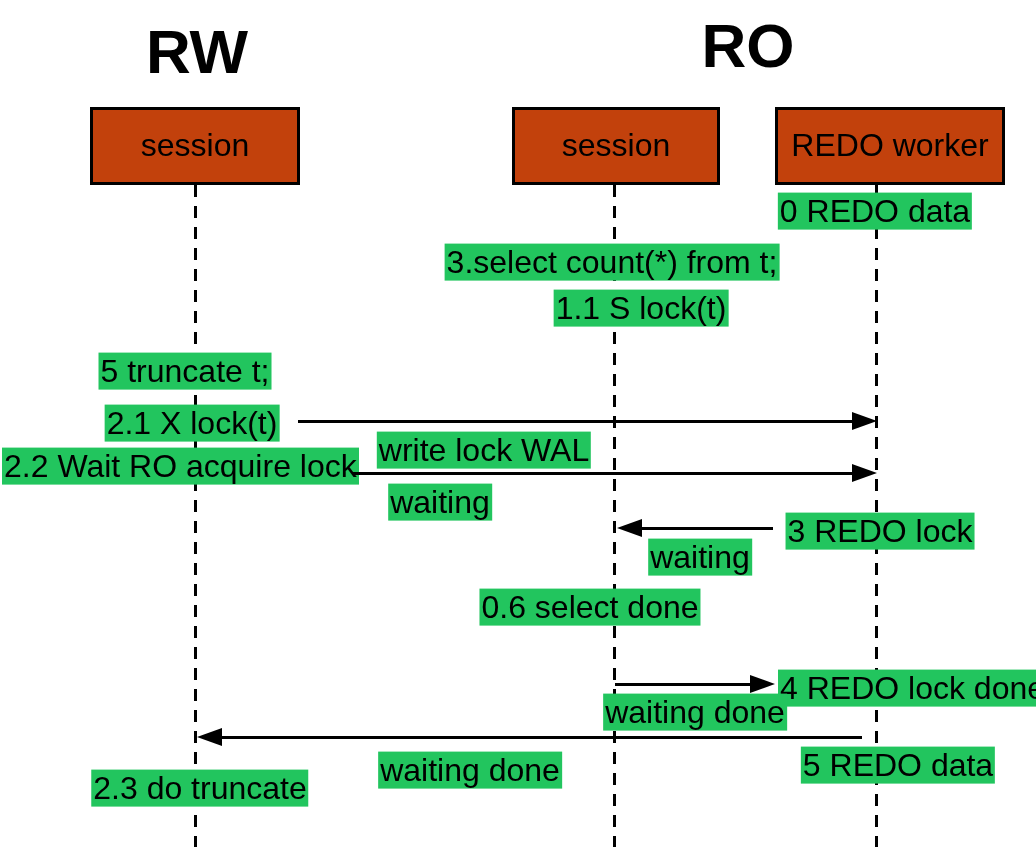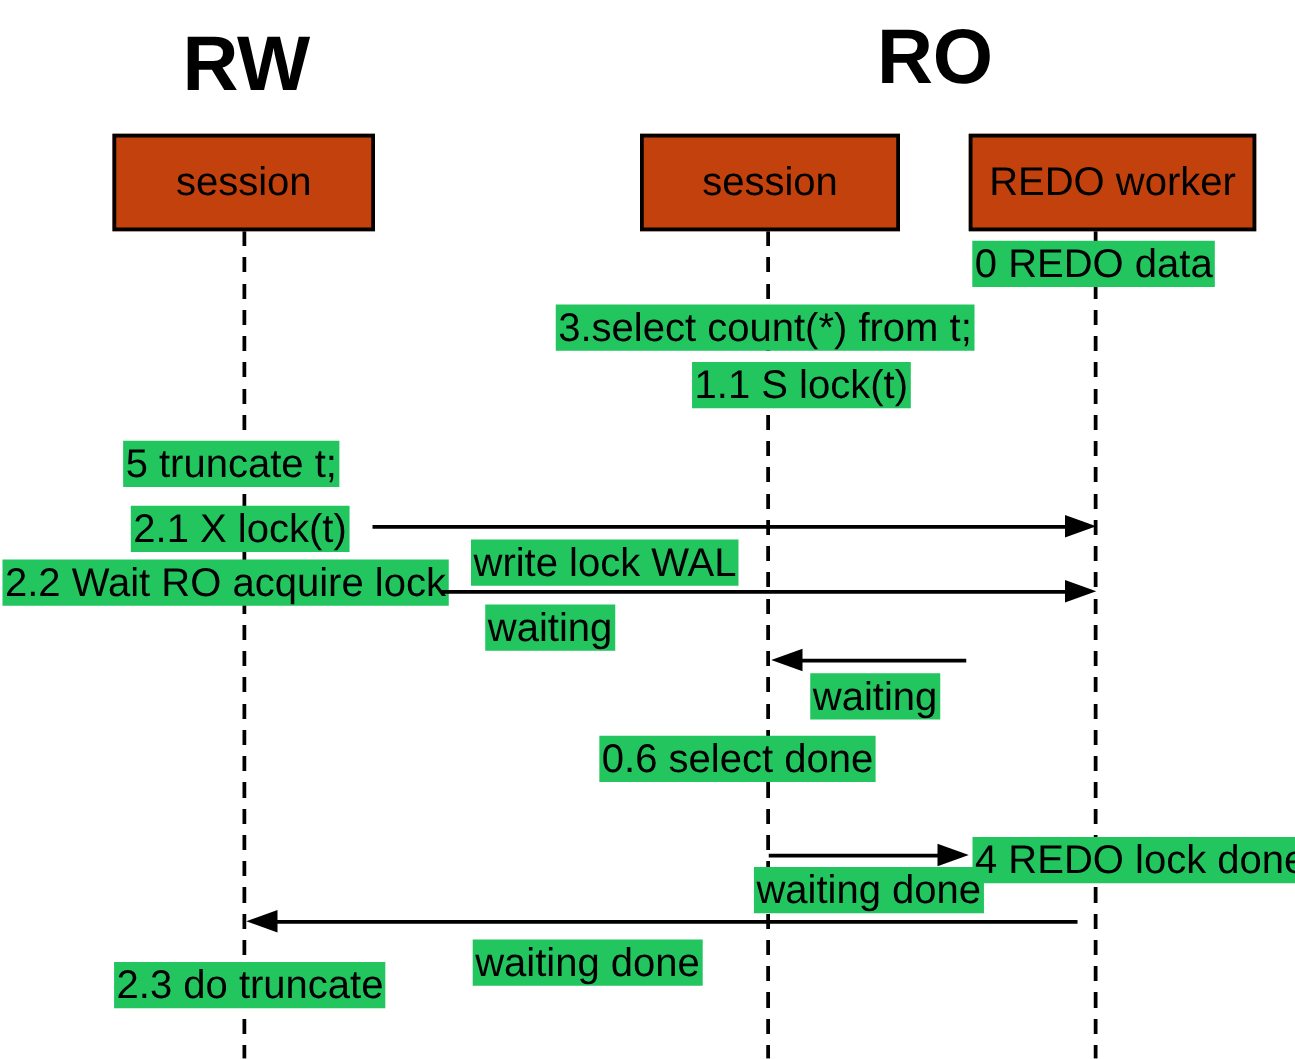--- a/index.html
+++ b/index.html
@@ -126,20 +126,22 @@
   </div>
 
   <div class="lbl" style="left:875px; top:211px;">0 REDO data</div>
   <div class="lbl" style="left:612px; top:262px;">3.select count(*) from t;</div>
   <div class="lbl" style="left:605px; top:308px;margin-left:36px;">1.1 S lock(t)</div>
   <div class="lbl" style="left:185px; top:371px;">5 truncate t;</div>
   <div class="lbl" style="left:192px; top:423px;">2.1 X lock(t)</div>
   <div class="lbl anchor-left" style="left:2px; top:466px;">2.2 Wait RO acquire lock</div>
   <div class="lbl" style="left:484px; top:450px;">write lock WAL</div>
   <div class="lbl" style="left:440px; top:502px;">waiting</div>
+  <div class="lbl" style="left:880px; top:531px;">3 REDO lock</div>
   <div class="lbl" style="left:700px; top:557px;">waiting</div>
   <div class="lbl" style="left:590px; top:607px;">0.6 select done</div>
   <div class="lbl anchor-left" style="left:778px; top:688px;">4 REDO lock done</div>
   <div class="lbl" style="left:695px; top:712px;">waiting done</div>
   <div class="lbl" style="left:470px; top:770px;">waiting done</div>
+  <div class="lbl" style="left:898px; top:765px;">5 REDO data</div>
   <div class="lbl" style="left:200px; top:788px;">2.3 do truncate</div>
 
 </div>
 
 </body></html>

